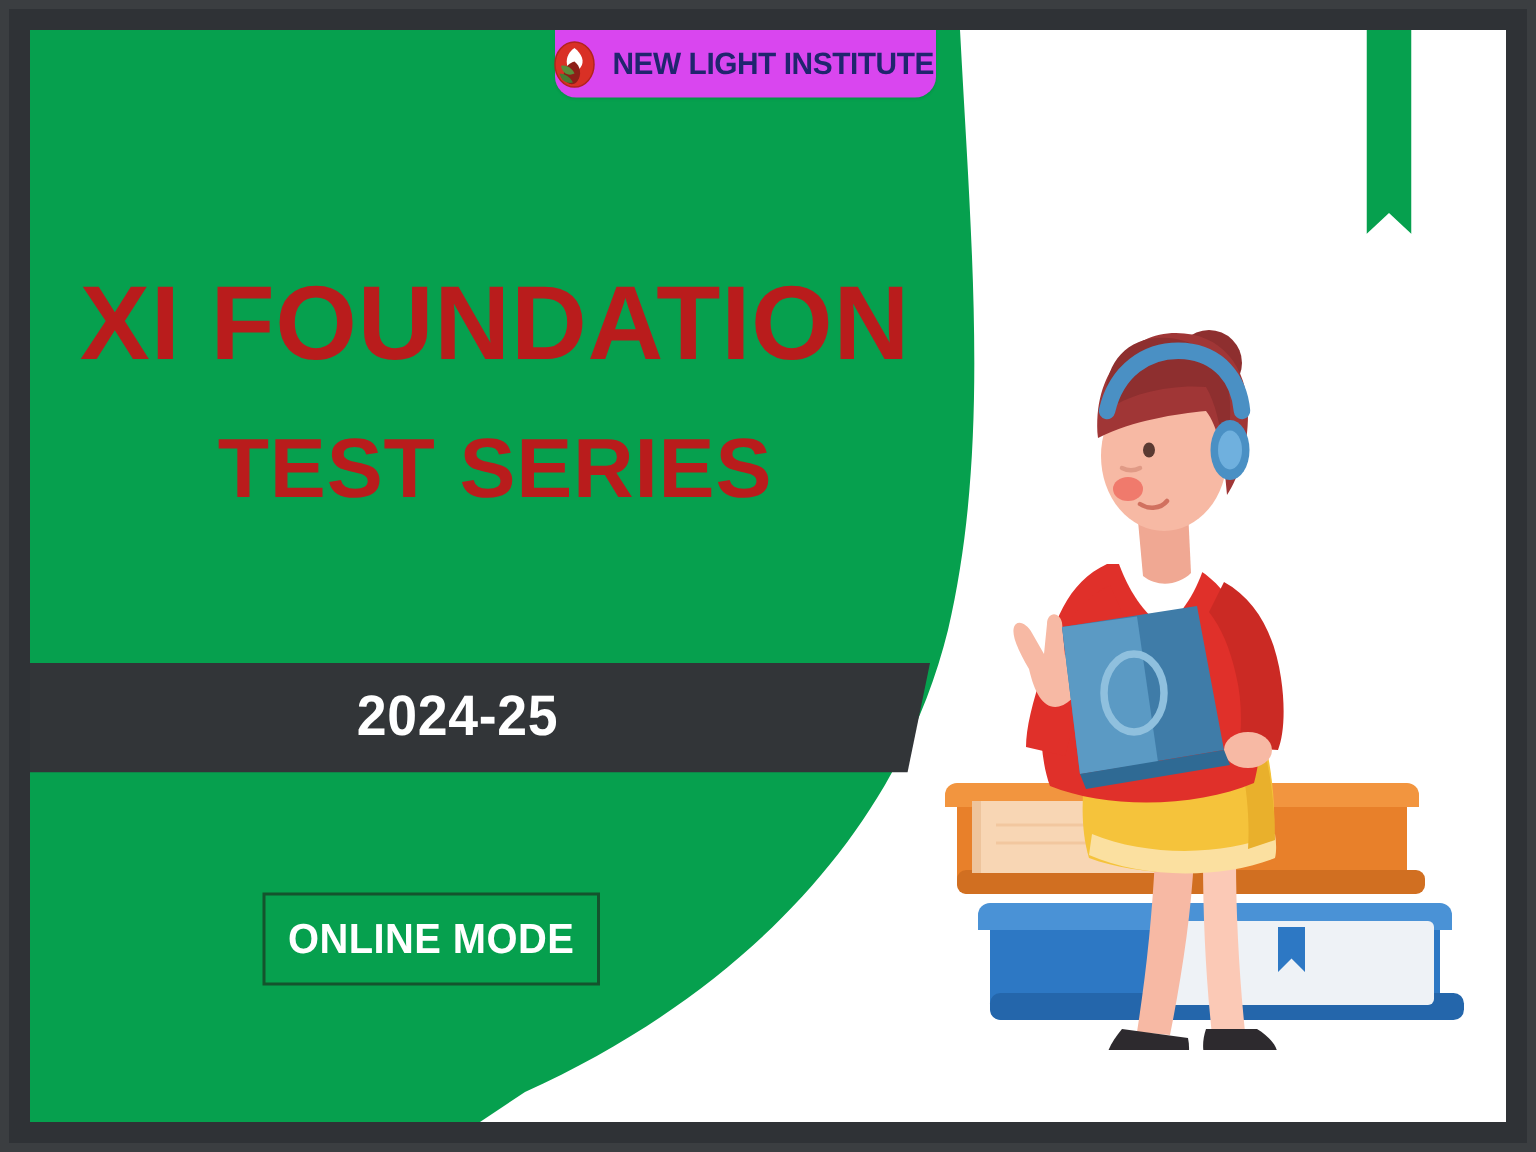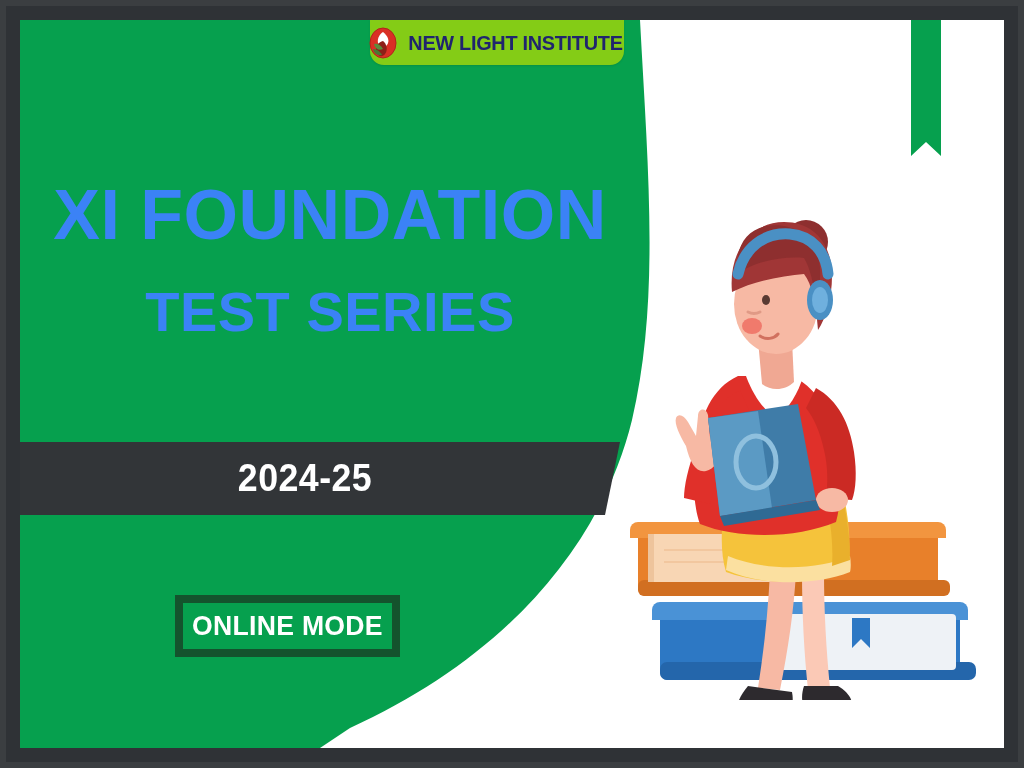--- a/index.html
+++ b/index.html
@@ -54,21 +54,21 @@
   }
   .green-panel svg { display: block; }
 
   
   .logo-box {
     position: absolute;
     left: 350px;
     top: 0px;
     width: 254px;
     height: 45px;
-    background: #84cc16;
+    background: #d946ef;
     border-bottom-left-radius: 14px;
     border-bottom-right-radius: 14px;
     display: flex;
     align-items: center;
     justify-content: center;
     gap: 7px;
     box-shadow: 0 1px 2px rgba(0,0,0,0.10);
     z-index: 40;
   }
   .logo-mark {
@@ -104,21 +104,21 @@
     left: 0px;
     top: 160px;
     width: 620px;
     text-align: center;
     z-index: 30;
     pointer-events: none;
   }
   .headline-line {
     font-family: "Liberation Sans", sans-serif;
     font-weight: bold;
-    color: #3b82f6;
+    color: #b91c1c;
     letter-spacing: 0.5px;
     line-height: 1.0;
     transform: scaleX(1.0);
     white-space: nowrap;
   }
   .headline-line.l1 {
     font-size: 70px;
     margin-bottom: 34px;
   }
   .headline-line.l2 {
@@ -152,21 +152,21 @@
     transform: scaleX(0.94);
   }
 
   
   .mode-box {
     position: absolute;
     left: 155px;
     top: 575px;
     width: 225px;
     height: 62px;
-    border: 8px solid #14532d;
+    border: 2px solid #14532d;
     display: flex;
     align-items: center;
     justify-content: center;
     z-index: 31;
     box-sizing: border-box;
   }
   .mode-text {
     font-family: "Liberation Sans", sans-serif;
     font-weight: bold;
     font-size: 28px;

